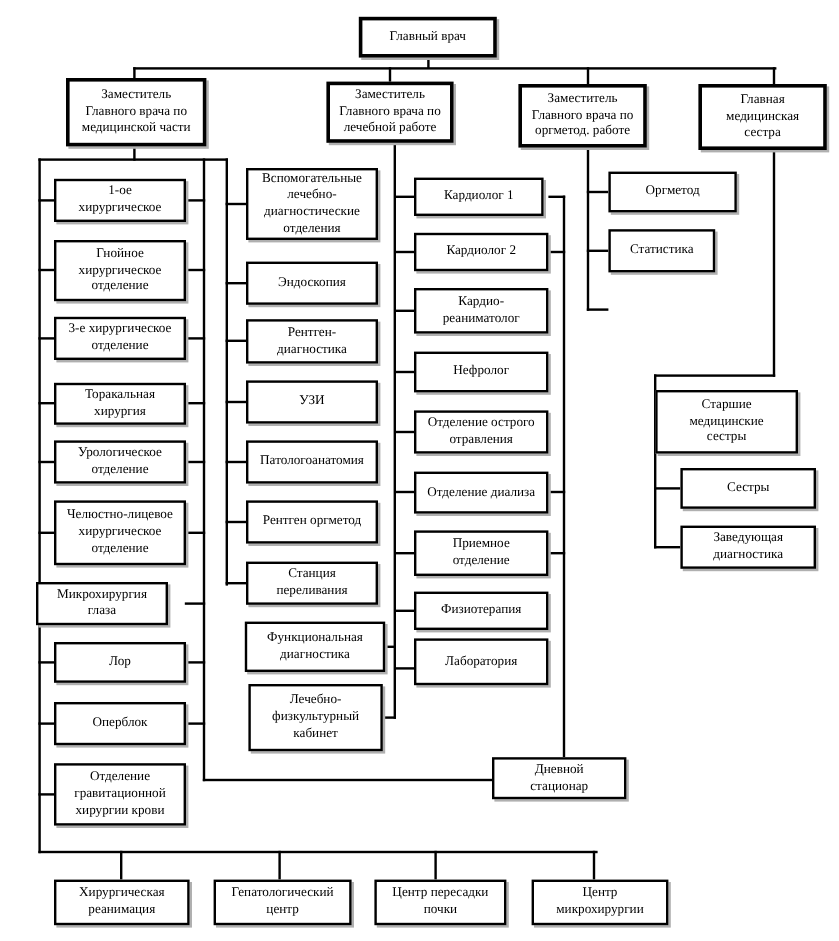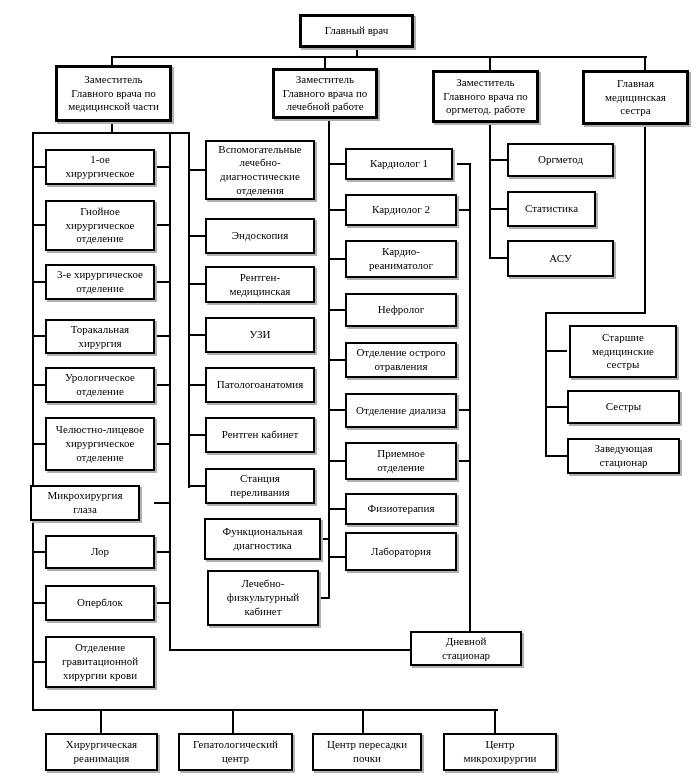--- a/index.html
+++ b/index.html
@@ -52,24 +52,24 @@
   <div class="node" style="left:45px;top:636px;width:110px;height:52px">Отделение
 гравитационной
 хирургии крови</div>
 
   <div class="node" style="left:205px;top:140px;width:110px;height:60px">Вспомогательные
 лечебно-
 диагностические
 отделения</div>
   <div class="node" style="left:205px;top:218px;width:110px;height:36px">Эндоскопия</div>
   <div class="node" style="left:205px;top:266px;width:110px;height:37px">Рентген-
-медицинская</div>
+диагностика</div>
   <div class="node" style="left:205px;top:317px;width:110px;height:36px">УЗИ</div>
   <div class="node" style="left:205px;top:367px;width:110px;height:36px">Патологоанатомия</div>
-  <div class="node" style="left:205px;top:417px;width:110px;height:36px">Рентген кабинет</div>
+  <div class="node" style="left:205px;top:417px;width:110px;height:36px">Рентген оргметод</div>
   <div class="node" style="left:205px;top:468px;width:110px;height:36px">Станция
 переливания</div>
   <div class="node" style="left:204px;top:518px;width:117px;height:42px">Функциональная
 диагностика</div>
   <div class="node" style="left:207px;top:570px;width:112px;height:56px">Лечебно-
 физкультурный
 кабинет</div>
 
   <div class="node" style="left:345px;top:148px;width:108px;height:32px">Кардиолог 1</div>
   <div class="node" style="left:345px;top:194px;width:112px;height:32px">Кардиолог 2</div>
@@ -79,28 +79,27 @@
   <div class="node" style="left:345px;top:342px;width:112px;height:36px">Отделение острого
 отравления</div>
   <div class="node" style="left:345px;top:393px;width:112px;height:35px">Отделение диализа</div>
   <div class="node" style="left:345px;top:442px;width:112px;height:38px">Приемное
 отделение</div>
   <div class="node" style="left:345px;top:493px;width:112px;height:32px">Физиотерапия</div>
   <div class="node" style="left:345px;top:532px;width:112px;height:39px">Лаборатория</div>
 
   <div class="node" style="left:507px;top:143px;width:107px;height:34px">Оргметод</div>
   <div class="node" style="left:507px;top:191px;width:89px;height:36px">Статистика</div>
-  <div class="node" style="left:507px;top:240px;width:107px;height:37px">АСУ</div>
 
-  <div class="node" style="left:569px;top:325px;width:108px;height:53px">Старшие
+  <div class="node" style="left:546px;top:325px;width:119px;height:53px">Старшие
 медицинские
 сестры</div>
   <div class="node" style="left:567px;top:390px;width:113px;height:34px">Сестры</div>
   <div class="node" style="left:567px;top:438px;width:113px;height:36px">Заведующая
-стационар</div>
+диагностика</div>
 
   <div class="node" style="left:410px;top:631px;width:112px;height:35px">Дневной
 стационар</div>
 
   <div class="node" style="left:45px;top:733px;width:113px;height:38px">Хирургическая
 реанимация</div>
   <div class="node" style="left:178px;top:733px;width:115px;height:38px">Гепатологический
 центр</div>
   <div class="node" style="left:312px;top:733px;width:110px;height:38px">Центр пересадки
 почки</div>

